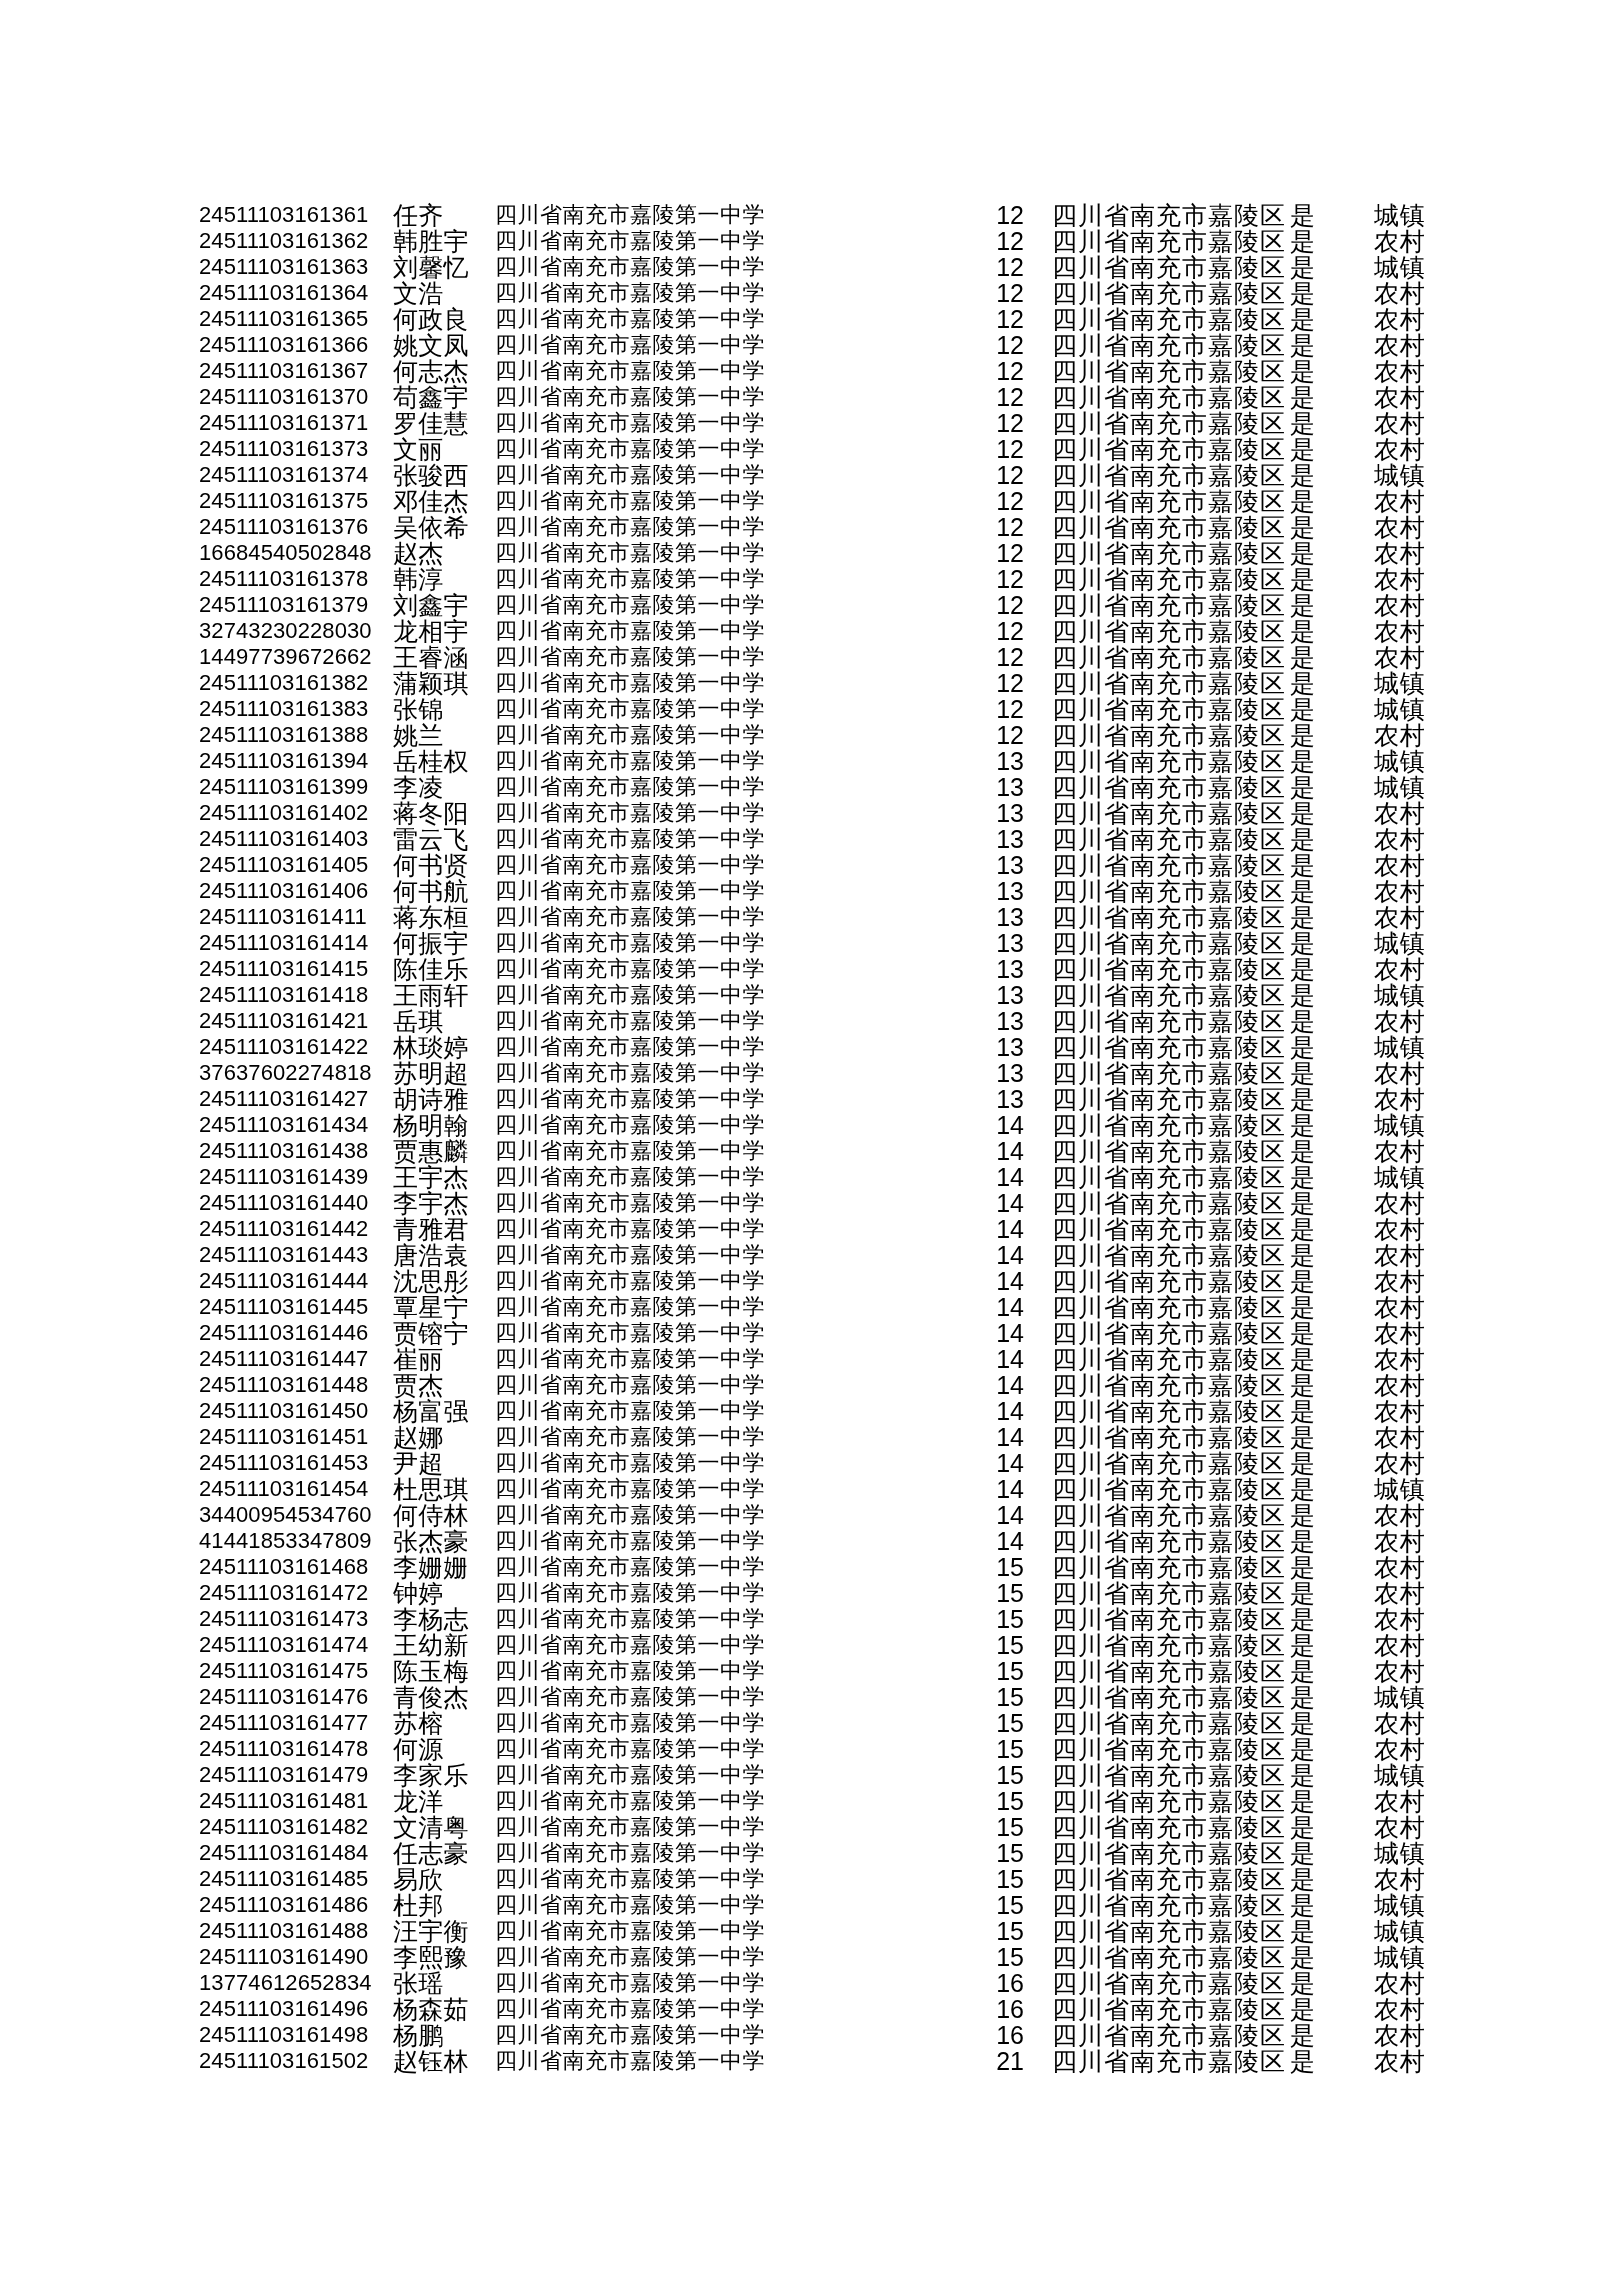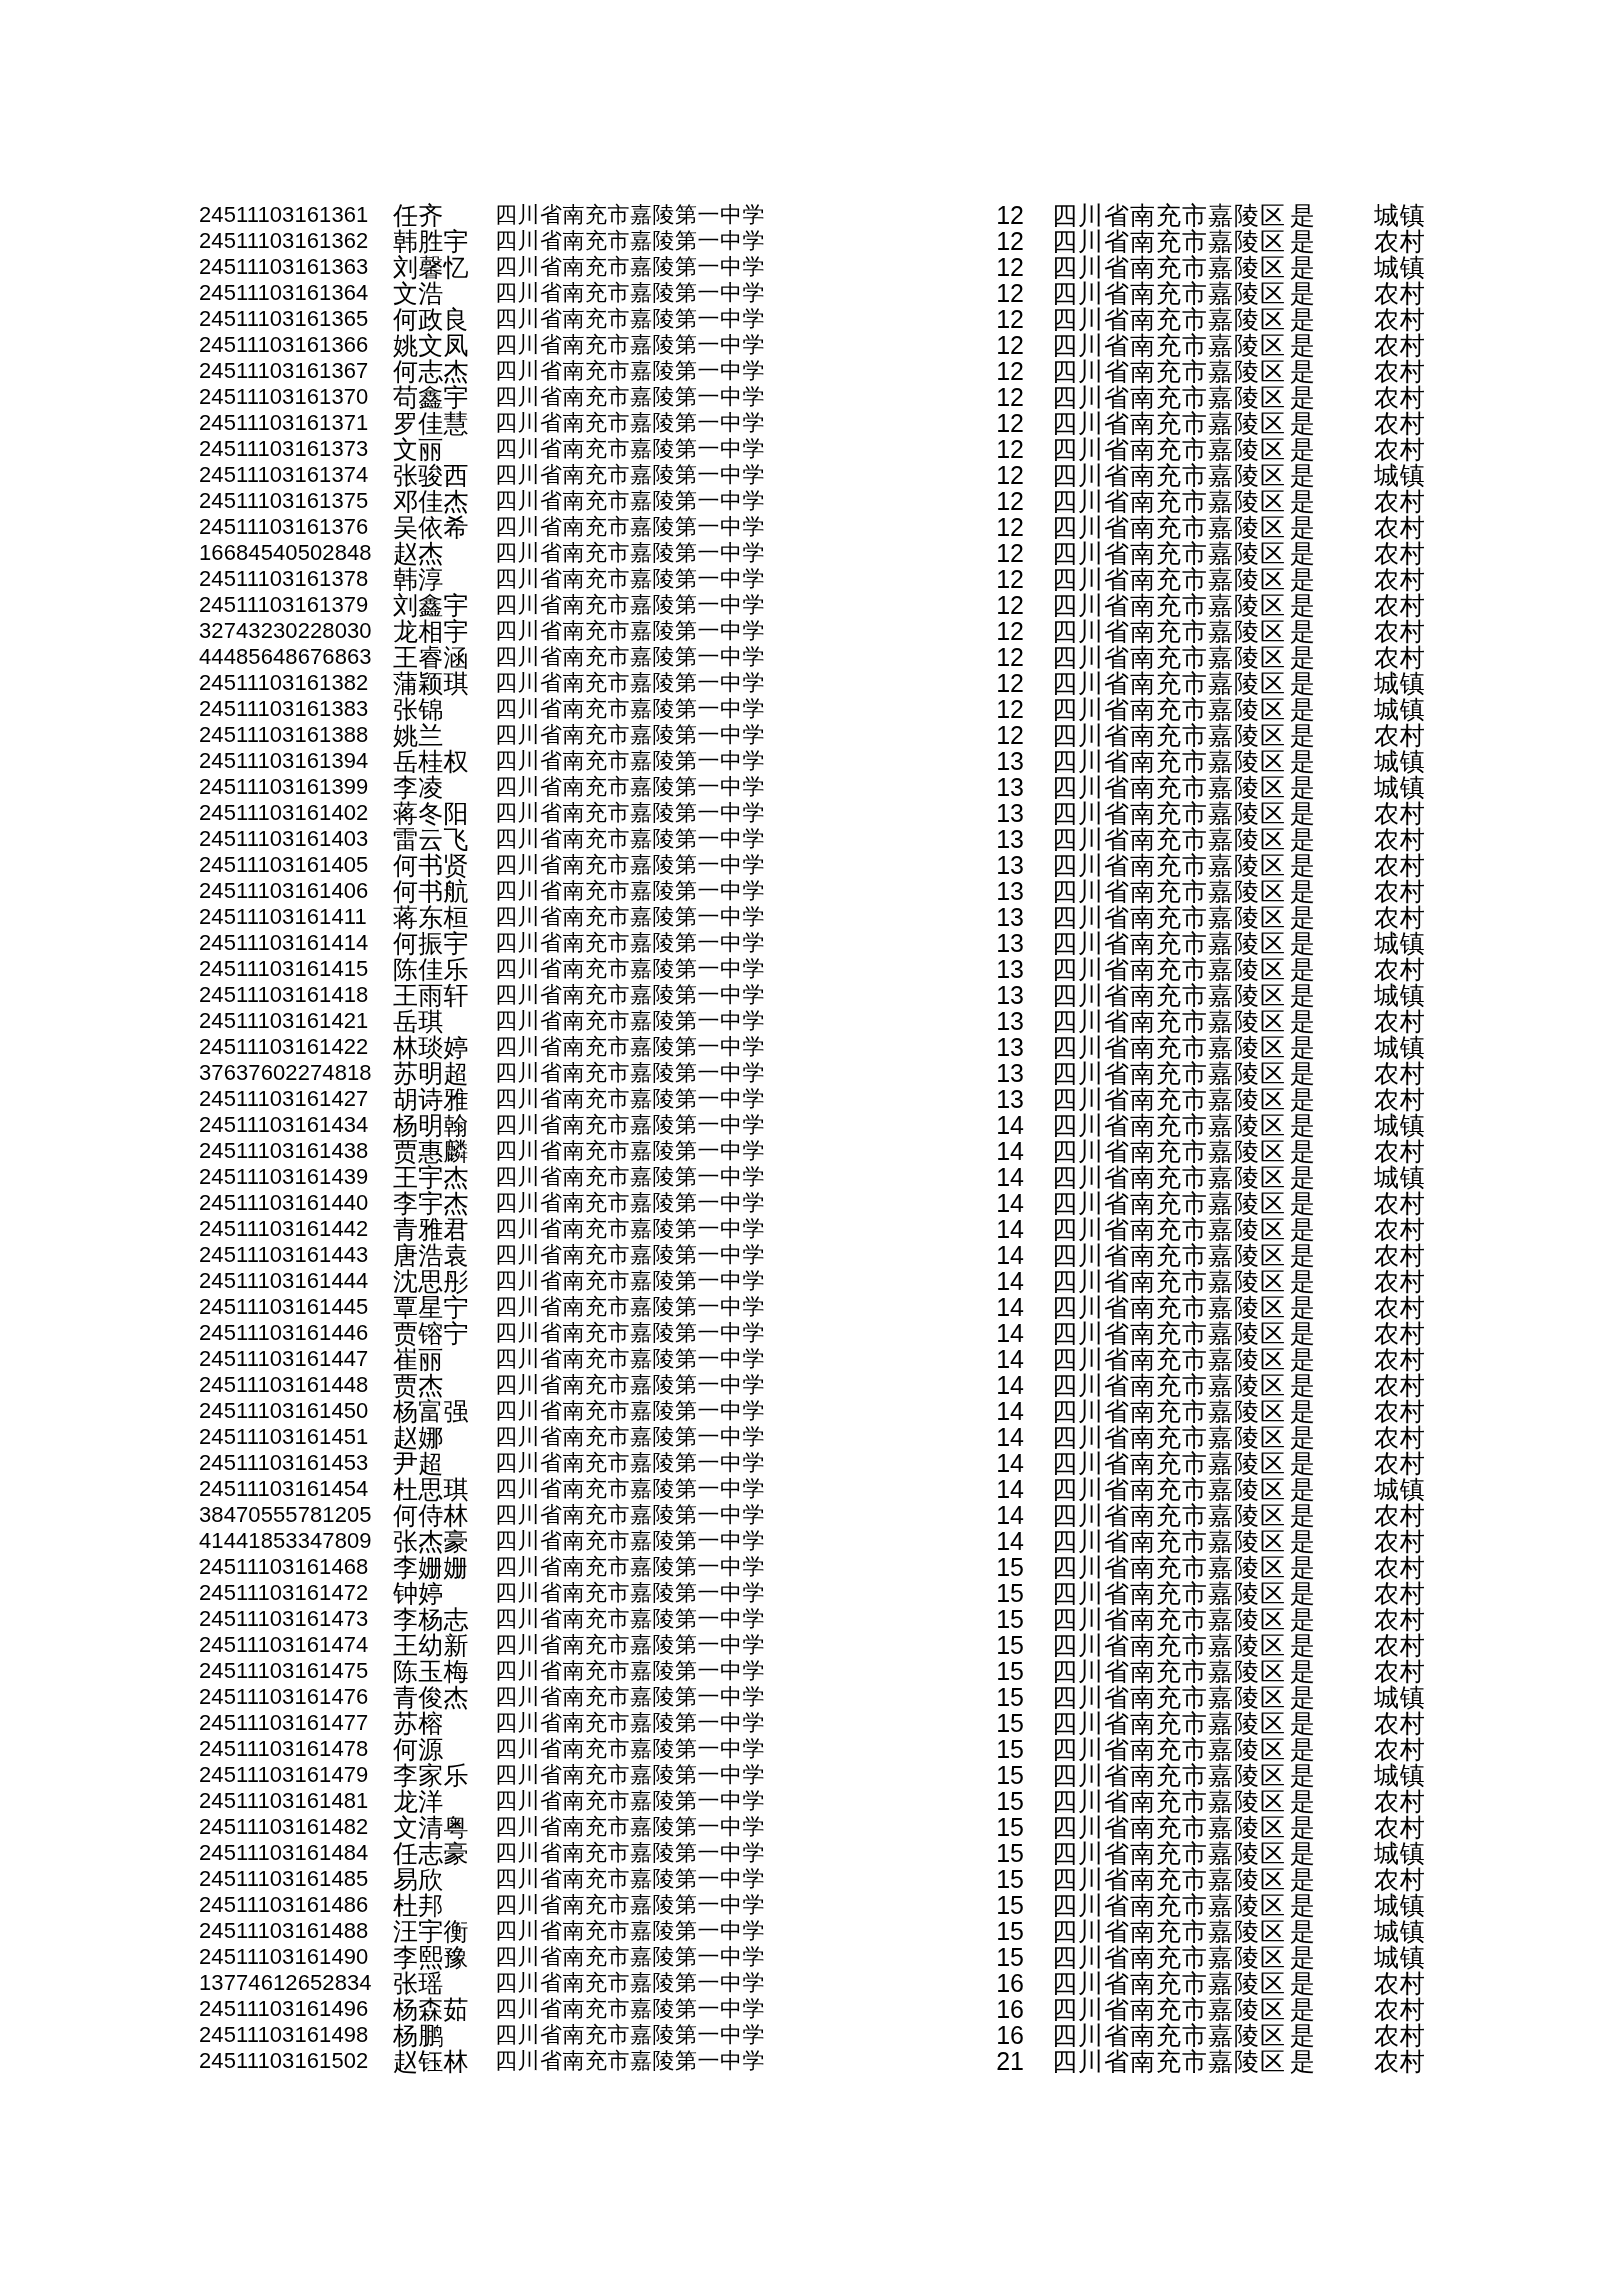--- a/index.html
+++ b/index.html
@@ -240,21 +240,21 @@
     <span class="cell c-id">32743230228030</span>
     <span class="cell c-name">龙相宇</span>
     <span class="cell c-school">四川省南充市嘉陵第一中学</span>
     <span class="cell c-num">12</span>
     <span class="cell c-district">四川省南充市嘉陵区</span>
     <span class="cell c-flag">是</span>
     <span class="cell c-res">农村</span>
   </div>
 
   <div class="row">
-    <span class="cell c-id">44485648676863</span>
+    <span class="cell c-id">14497739672662</span>
     <span class="cell c-name">王睿涵</span>
     <span class="cell c-school">四川省南充市嘉陵第一中学</span>
     <span class="cell c-num">12</span>
     <span class="cell c-district">四川省南充市嘉陵区</span>
     <span class="cell c-flag">是</span>
     <span class="cell c-res">农村</span>
   </div>
 
   <div class="row">
     <span class="cell c-id">24511103161382</span>
@@ -570,21 +570,21 @@
     <span class="cell c-id">24511103161454</span>
     <span class="cell c-name">杜思琪</span>
     <span class="cell c-school">四川省南充市嘉陵第一中学</span>
     <span class="cell c-num">14</span>
     <span class="cell c-district">四川省南充市嘉陵区</span>
     <span class="cell c-flag">是</span>
     <span class="cell c-res">城镇</span>
   </div>
 
   <div class="row">
-    <span class="cell c-id">38470555781205</span>
+    <span class="cell c-id">34400954534760</span>
     <span class="cell c-name">何侍林</span>
     <span class="cell c-school">四川省南充市嘉陵第一中学</span>
     <span class="cell c-num">14</span>
     <span class="cell c-district">四川省南充市嘉陵区</span>
     <span class="cell c-flag">是</span>
     <span class="cell c-res">农村</span>
   </div>
 
   <div class="row">
     <span class="cell c-id">41441853347809</span>

